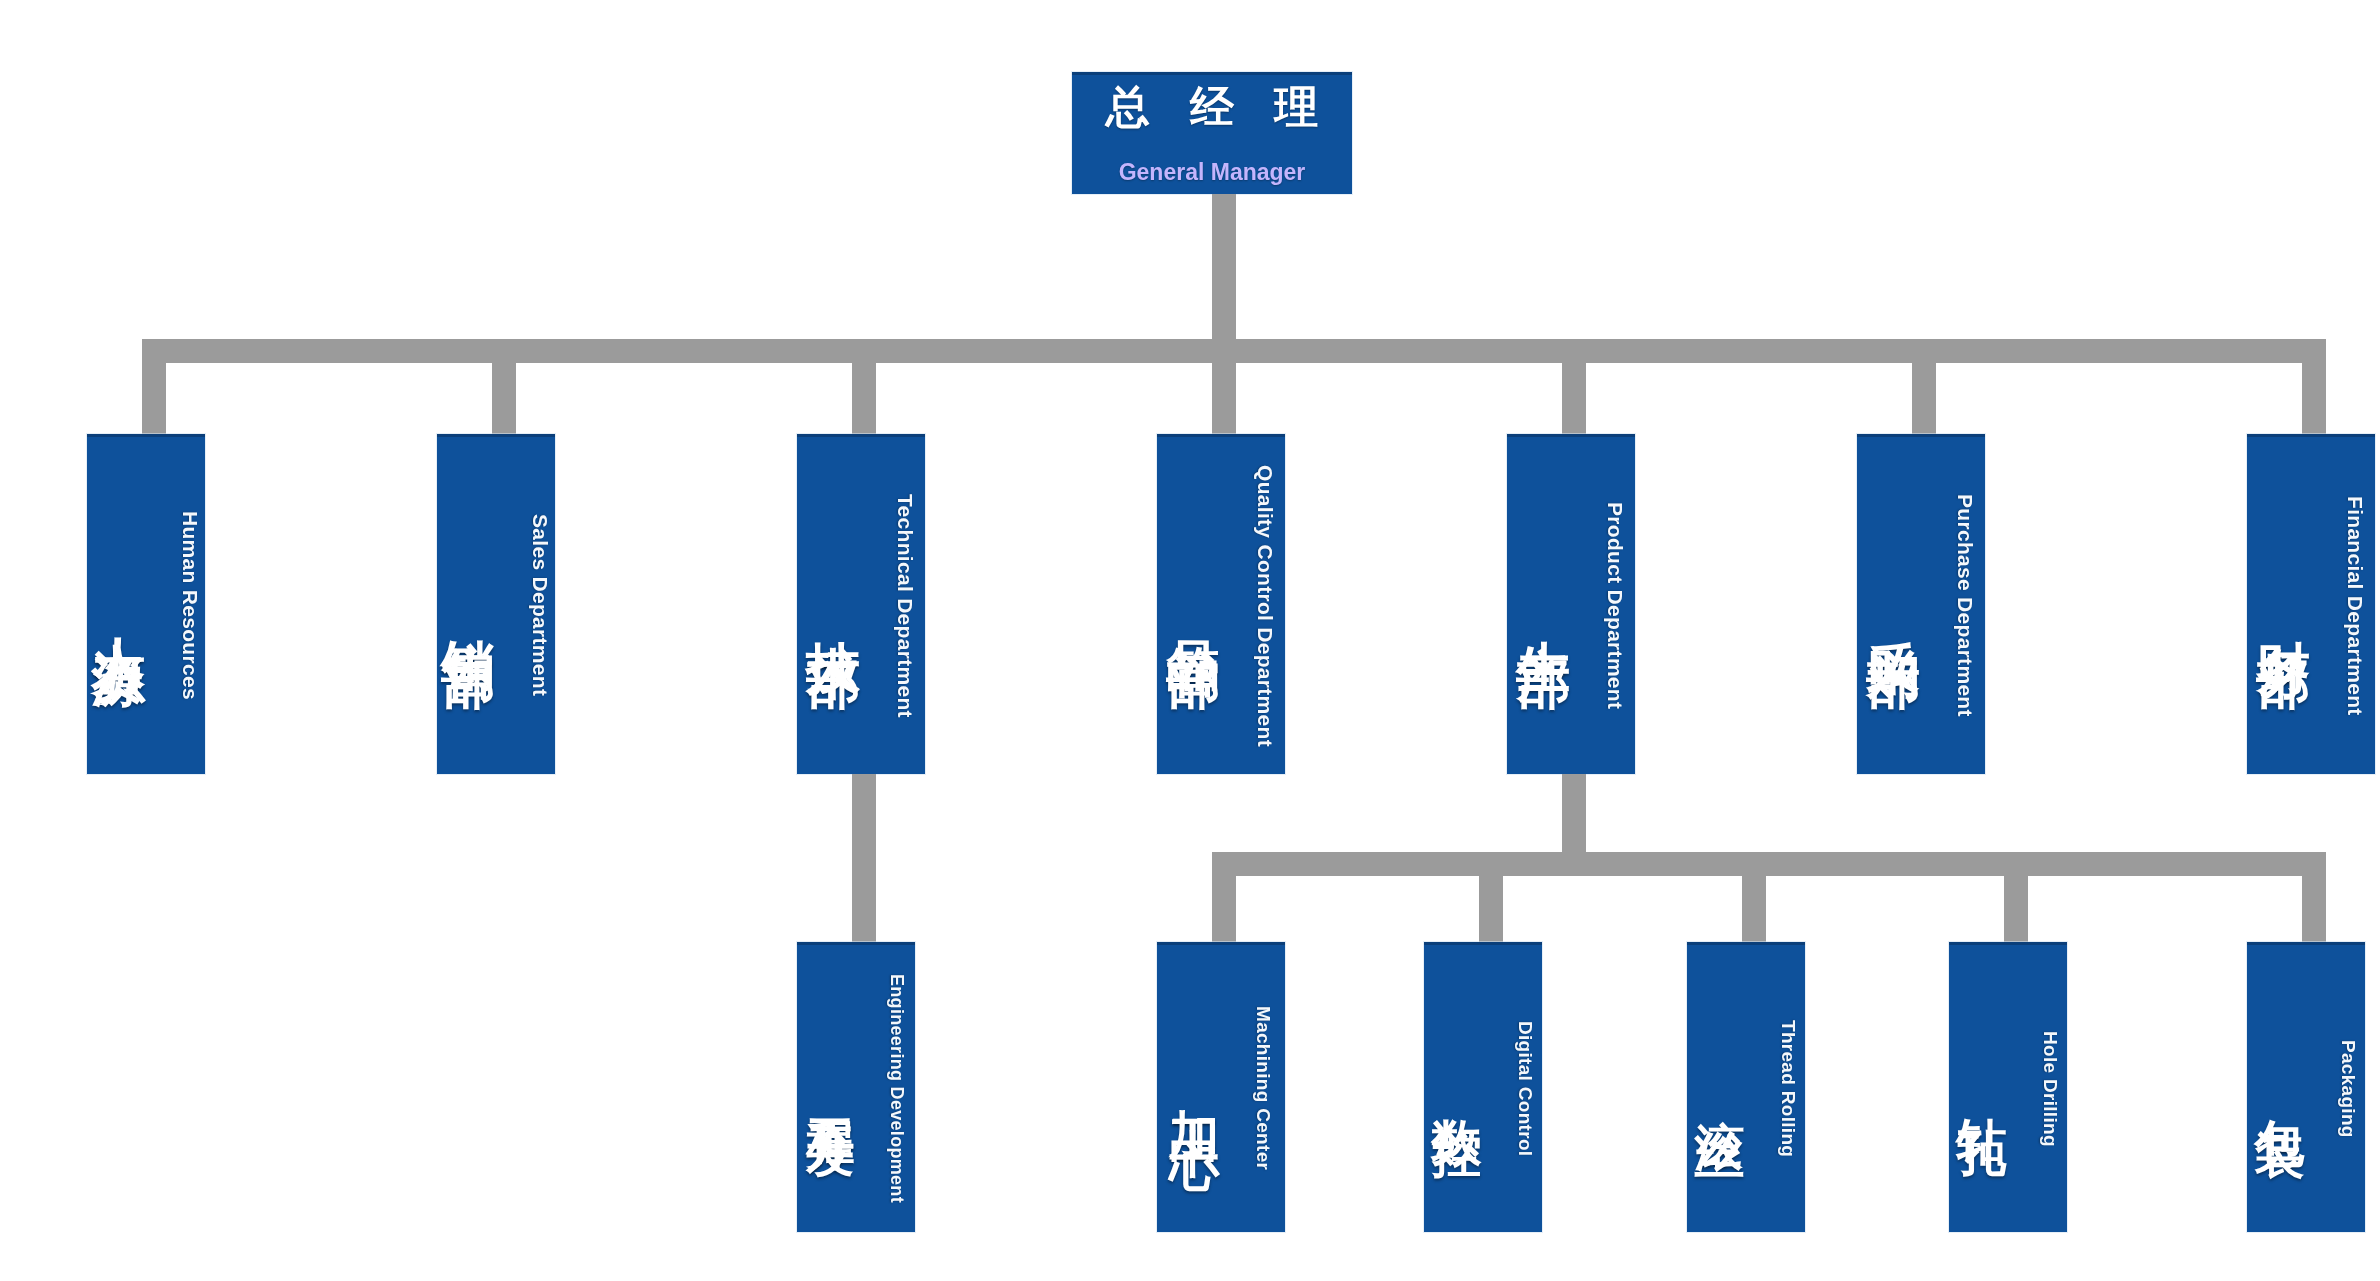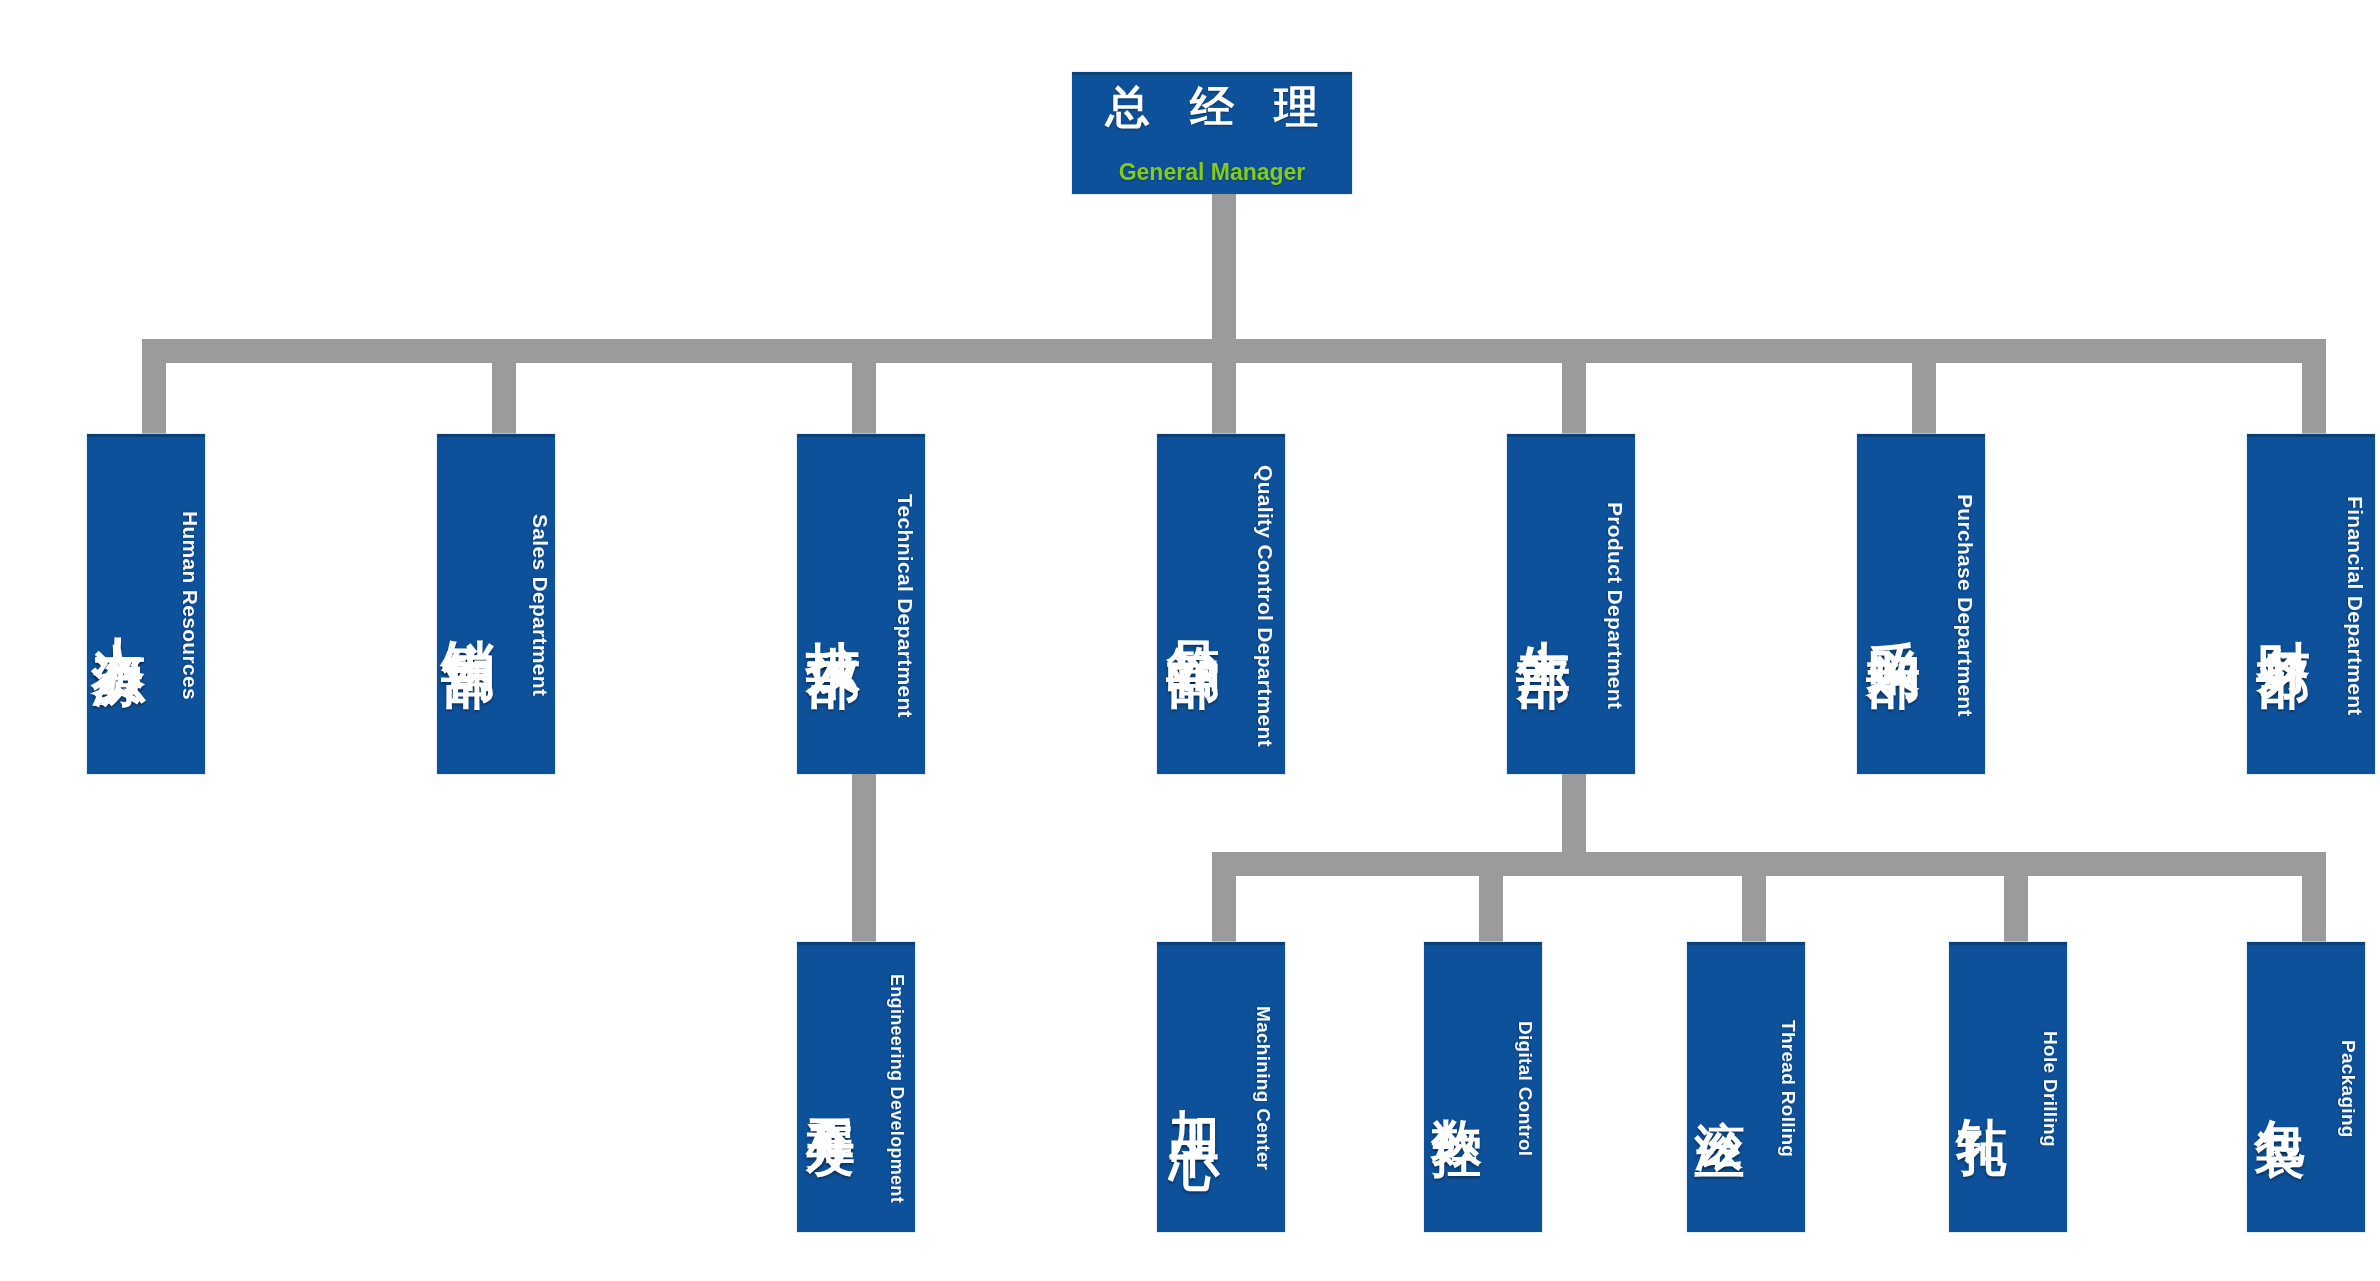--- a/index.html
+++ b/index.html
@@ -46,21 +46,21 @@
     color: #ffffff;
     font-size: 44px;
     font-weight: 600;
     letter-spacing: 14px;
     text-indent: 14px;
     line-height: 1.15;
     text-shadow: 0 1px 2px rgba(0,0,0,0.35);
     white-space: nowrap;
   }
   .root .en {
-    color: #84cc16;
+    color: #c4b5fd;
     font-size: 23px;
     font-weight: 700;
     line-height: 1.2;
     margin-top: 2px;
     white-space: nowrap;
     text-shadow: 0 1px 2px rgba(0,0,0,0.3);
   }
 
   
   .node.dept {

